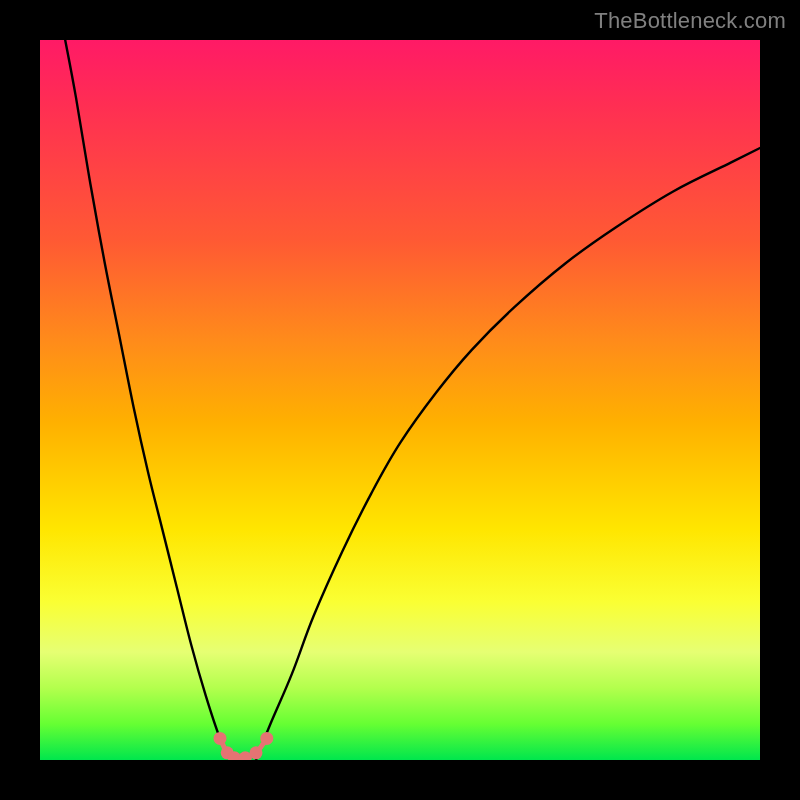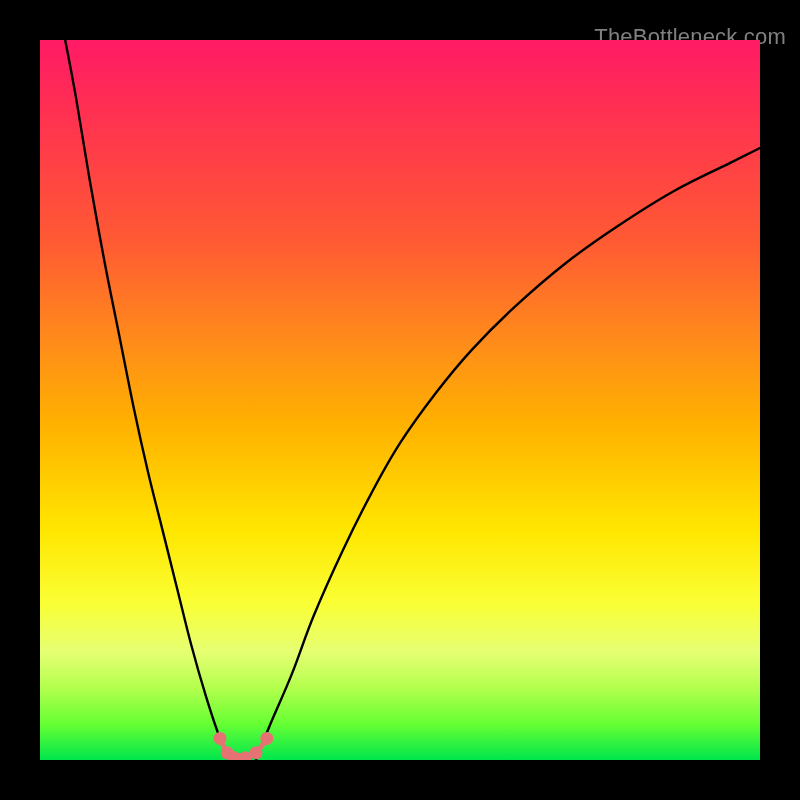--- a/index.html
+++ b/index.html
@@ -41,21 +41,21 @@
   }
   .curve-svg {
     position: absolute;
     inset: 0;
     width: 720px;
     height: 720px;
     display: block;
   }
   .watermark {
     position: absolute;
-    top: 24px;
+    top: 8px;
     right: 14px;
     color: #808080;
     font-size: 22px;
     font-weight: 400;
     letter-spacing: 0.2px;
     user-select: none;
   }
 </style>
 </head>
 <body>

